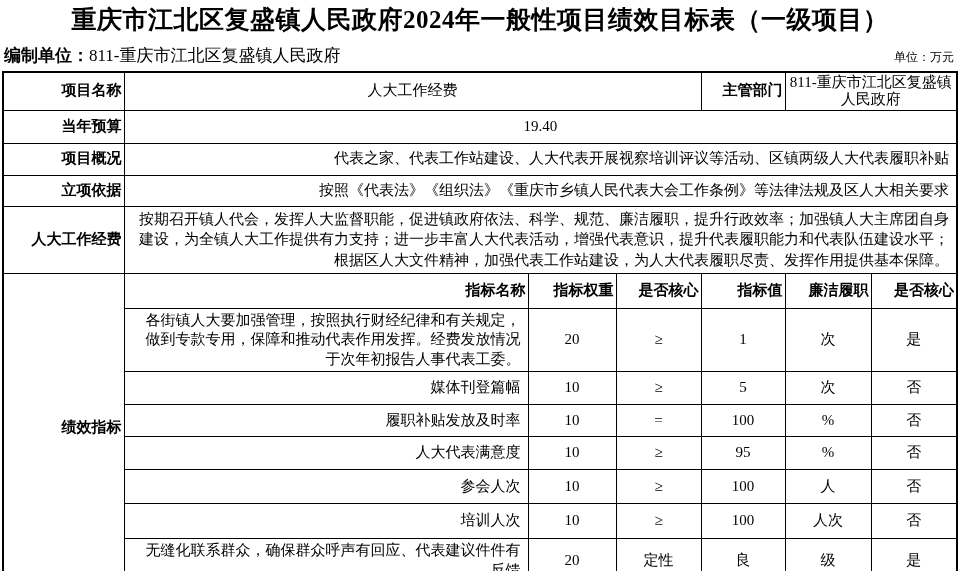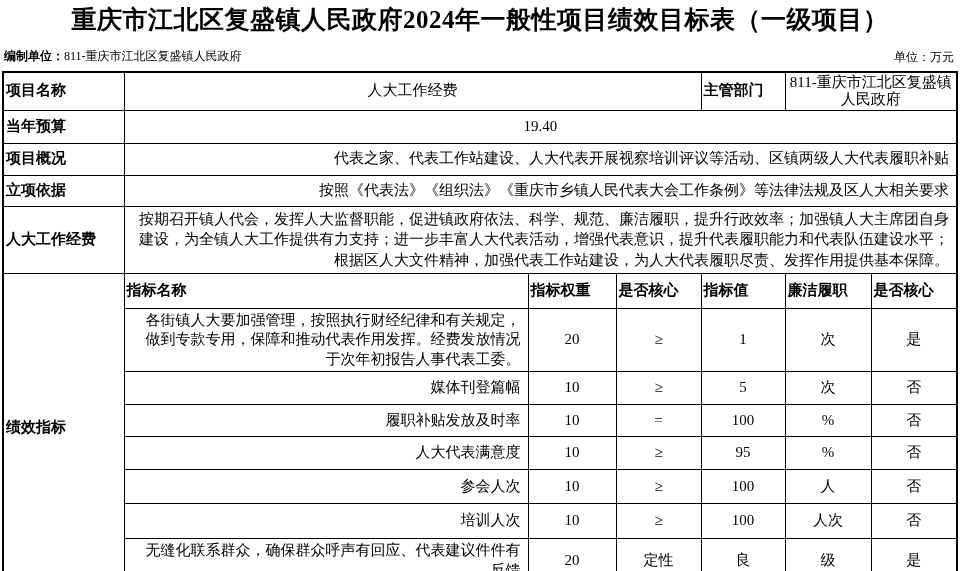--- a/index.html
+++ b/index.html
@@ -22,21 +22,21 @@
     letter-spacing: 0.5px;
     white-space: nowrap;
   }
 
   .meta-row {
     display: flex;
     justify-content: space-between;
     align-items: flex-end;
     margin: 13px 4px 7px 4px;
   }
-  .prepared-by { font-size: 12px; line-height: 16px; text-align: center; }
+  .prepared-by { font-size: 17px; line-height: 16px; text-align: center; }
   .prepared-by .lbl { font-weight: bold; }
   .unit-note { font-size: 12px; line-height: 14px; font-weight: normal; padding-right: 2px; }
 
   table.main {
     border-collapse: collapse;
     table-layout: fixed;
     width: 954px;
     margin-left: 2px;
     border: 2px solid #000;
   }
@@ -44,21 +44,21 @@
     border: 1px solid #000;
     font-size: 15px;
     font-weight: normal;
     padding: 1px 4px;
     vertical-align: middle;
     line-height: 1.32;
     overflow: hidden;
   }
   .lbl-cell {
     font-weight: bold;
-    text-align: left;
+    text-align: right;
     padding: 1px 2px;
   }
   .ctr { text-align: center; }
   .lft { text-align: right; padding: 2px 7px; }
 </style>
 </head>
 <body>
 
 <div class="page">
 

